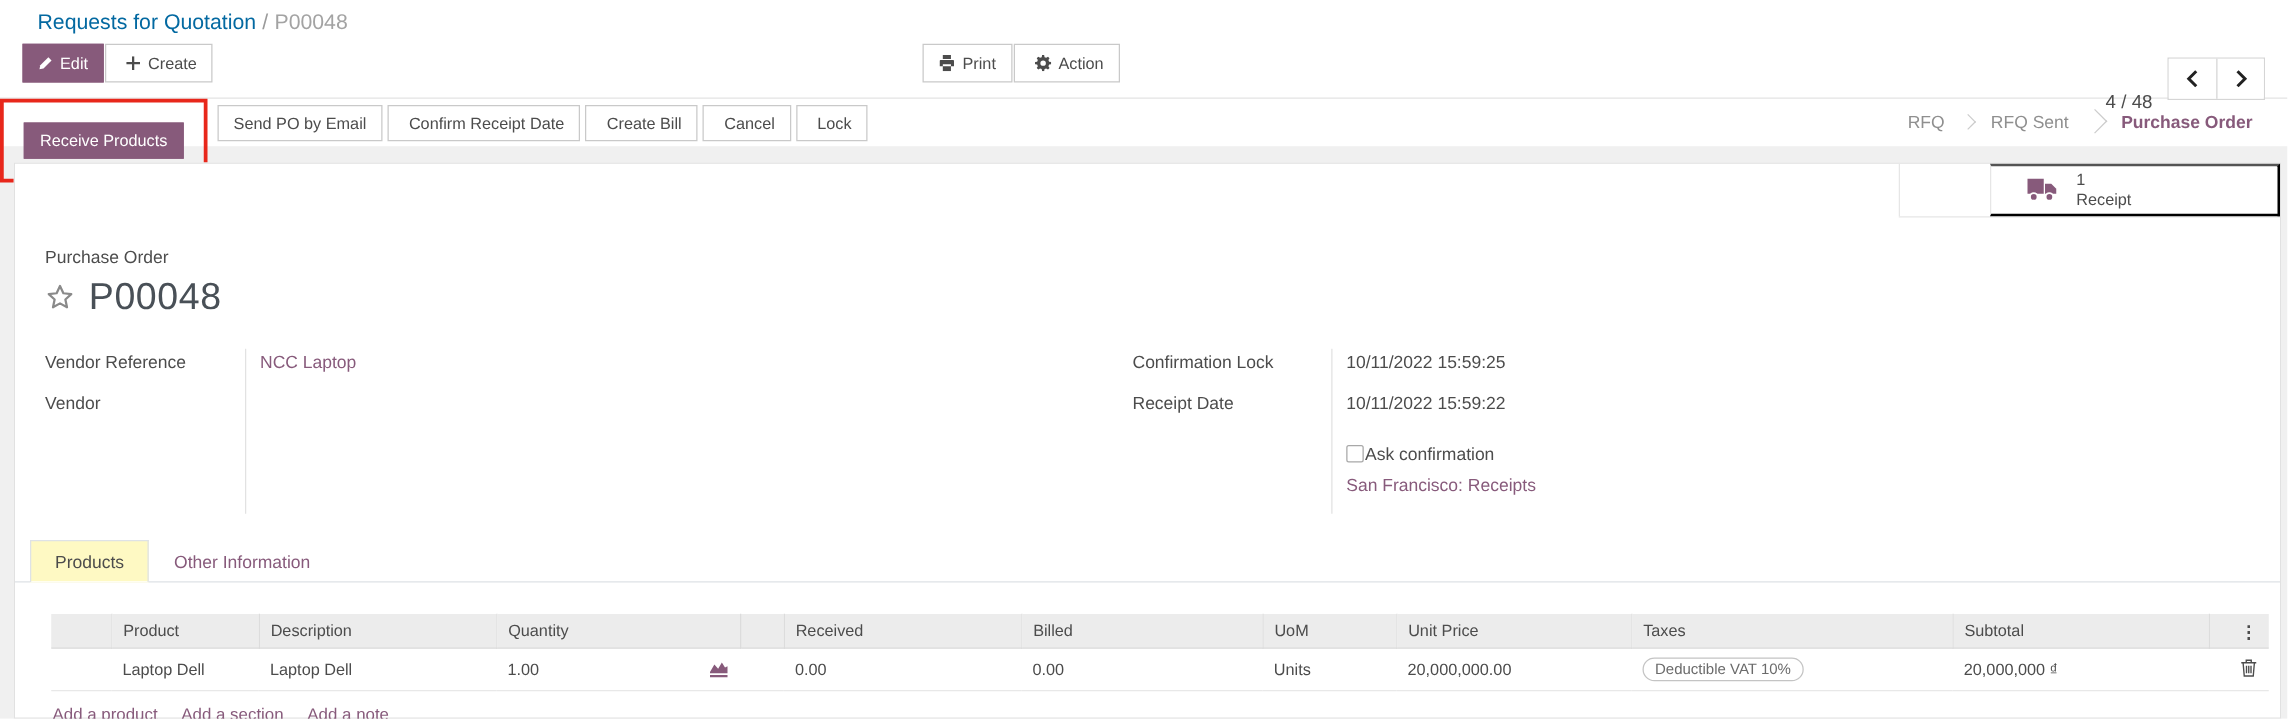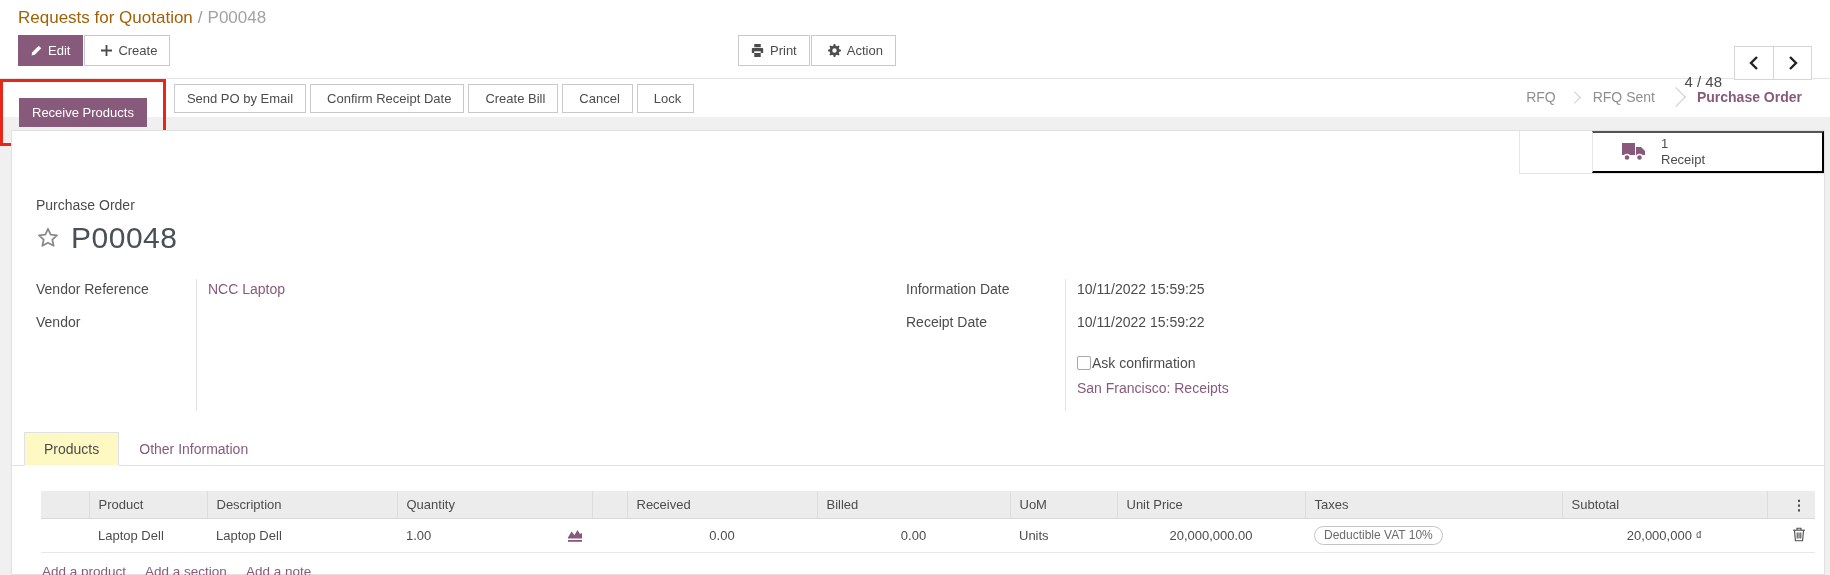--- a/index.html
+++ b/index.html
@@ -4,21 +4,21 @@
 <style>
   * { box-sizing: border-box; }
   html,body { margin:0; padding:0; }
   body {
     width:1830px; height:575px; overflow:hidden;
     font-family:"Liberation Sans", sans-serif;
     font-size:14px; color:#4c4c4c; background:#fff;
   }
   
   .breadcrumb-bar { height:32px; padding:8px 0 0 18px; font-size:17px; }
-  .breadcrumb-bar .parent { color:#a16207; }
+  .breadcrumb-bar .parent { color:#0369a1;margin-left:12px; }
   .breadcrumb-bar .sep { color:#9b9b9b; margin:0 5px; }
   .breadcrumb-bar .current { color:#a3a3a3; }
 
   
   .control-row { height:46px; display:flex; align-items:flex-start; padding:3px 18px 0 18px; position:relative; }
   .btn {
     display:inline-flex; align-items:center; gap:6px;
     font-size:13px; line-height:1; padding:8px 12px;
     background:#fff; border:1px solid #c9c9c9; color:#4c4c4c;
     cursor:pointer; white-space:nowrap; font-family:inherit;
@@ -77,21 +77,21 @@
   .tab.inactive { color:#875A7B; border:1px solid transparent; }
 
   
   table.o-list { border-collapse:collapse; margin:25px 12px 0 29px; width:calc(100% - 41px); font-size:13px; color:#4c4c4c; table-layout:fixed; }
   .o-list thead th {
     background:#ececec; font-weight:400; text-align:left; padding:6px 9px;
     border-right:1px solid #dcdcdc; border-bottom:1px solid #d9d9d9; white-space:nowrap; overflow:hidden;
   }
   .o-list thead th:last-child { border-right:none; }
   .o-list td { padding:7px 9px; border-bottom:1px solid #e8e8e8; white-space:nowrap; overflow:hidden; }
-  .num { text-align:center; }
+  .num { text-align:left; }
   .qty-cell { display:flex; justify-content:space-between; align-items:center; gap:10px; }
   .tax-pill { display:inline-block; border:1px solid #c4c4c4; border-radius:11px; padding:1px 9px 2px 9px; font-size:12px; color:#6b6b6b; background:#fff; }
   .kebab { float:right; font-weight:700; color:#4c4c4c; font-size:14px; cursor:pointer; line-height:1; }
   .row-links { margin:11px 0 0 30px; display:flex; gap:19px; font-size:13.5px; }
   .row-links a { color:#875A7B; text-decoration:none; cursor:pointer; }
 
   .icon { display:inline-flex; align-items:center; justify-content:center; }
 </style>
 </head>
 <body>
@@ -220,21 +220,21 @@
           <div class="f-row">
               <span class="f-link">NCC Laptop</span>
             </div>
           <div class="f-row">
               <span></span>
             </div>
         </div>
       </div>
       <div class="field-col right">
         <div class="label-stack">
-          <div class="f-row">Information Date</div>
+          <div class="f-row">Confirmation Lock</div>
           <div class="f-row">Receipt Date</div>
           <div class="f-row"></div>
         </div>
         <div class="value-stack">
           <div class="f-row">
               <span>10/11/2022 15:59:25</span>
             </div>
           <div class="f-row">
               <span>10/11/2022 15:59:22</span>
             </div>

